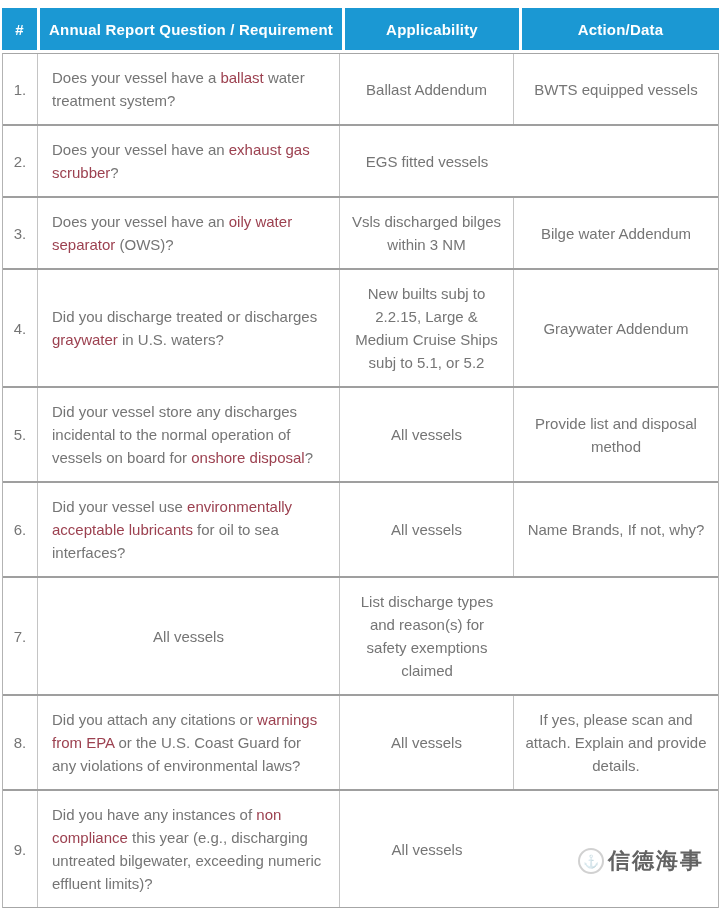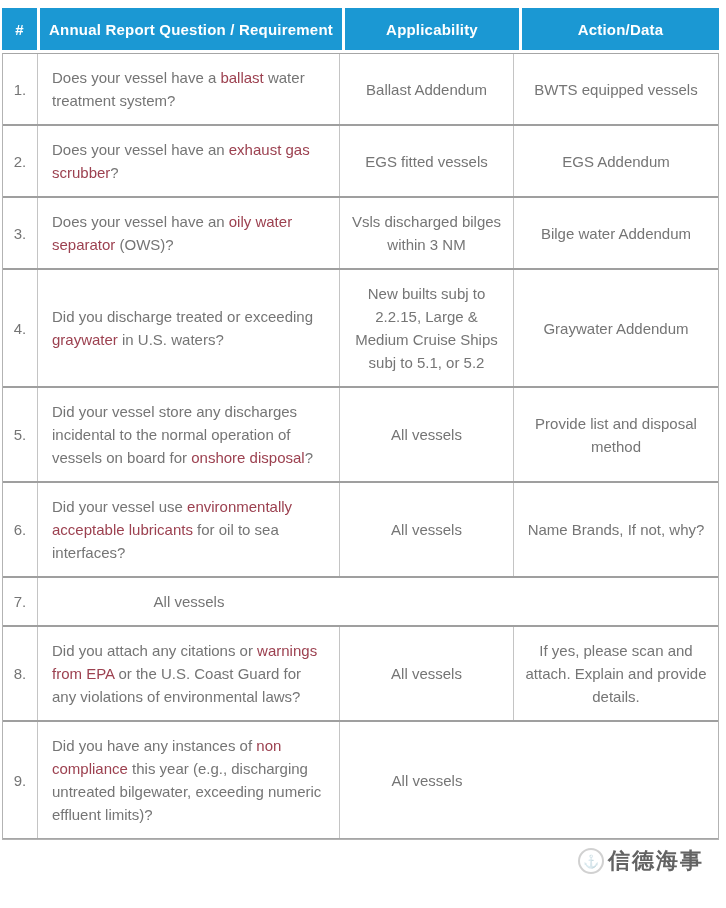--- a/index.html
+++ b/index.html
@@ -110,36 +110,35 @@
       <div class="td">Ballast Addendum</div>
       <div class="td">BWTS equipped vessels</div>
     </div>
 
     <div class="tr">
       <div class="td td-num">2.</div>
       <div class="td td-q">
             <span><span>Does your vessel have an </span><span class="hl">exhaust gas scrubber</span><span>?</span></span>
           </div>
       <div class="td">EGS fitted vessels</div>
-      <div class="td">EGS Addendum</div>
     </div>
 
     <div class="tr">
       <div class="td td-num">3.</div>
       <div class="td td-q">
             <span><span>Does your vessel have an </span><span class="hl">oily water separator</span><span> (OWS)?</span></span>
           </div>
       <div class="td">Vsls discharged bilges within 3 NM</div>
       <div class="td">Bilge water Addendum</div>
     </div>
 
     <div class="tr">
       <div class="td td-num">4.</div>
       <div class="td td-q">
-            <span><span>Did you discharge treated or exceeding </span><span class="hl">graywater</span><span> in U.S. waters?</span></span>
+            <span><span>Did you discharge treated or discharges </span><span class="hl">graywater</span><span> in U.S. waters?</span></span>
           </div>
       <div class="td">New builts subj to 2.2.15, Large &amp; Medium Cruise Ships subj to 5.1, or 5.2</div>
       <div class="td">Graywater Addendum</div>
     </div>
 
     <div class="tr">
       <div class="td td-num">5.</div>
       <div class="td td-q">
             <span><span>Did your vessel store any discharges incidental to the normal operation of vessels on board for </span><span class="hl">onshore disposal</span><span>?</span></span>
           </div>
@@ -152,20 +151,21 @@
       <div class="td td-q">
             <span><span>Did your vessel use </span><span class="hl">environmentally acceptable lubricants</span><span> for oil to sea interfaces?</span></span>
           </div>
       <div class="td">All vessels</div>
       <div class="td">Name Brands, If not, why?</div>
     </div>
 
     <div class="tr">
       <div class="td td-num">7.</div>
       <div class="td">All vessels</div>
+      <div class="td">List discharge types and reason(s) for safety exemptions claimed</div>
     </div>
 
     <div class="tr">
       <div class="td td-num">8.</div>
       <div class="td td-q">
             <span><span>Did you attach any citations or </span><span class="hl">warnings from EPA</span><span> or the U.S. Coast Guard for any violations of environmental laws?</span></span>
           </div>
       <div class="td">All vessels</div>
       <div class="td">If yes, please scan and attach. Explain and provide details.</div>
     </div>

